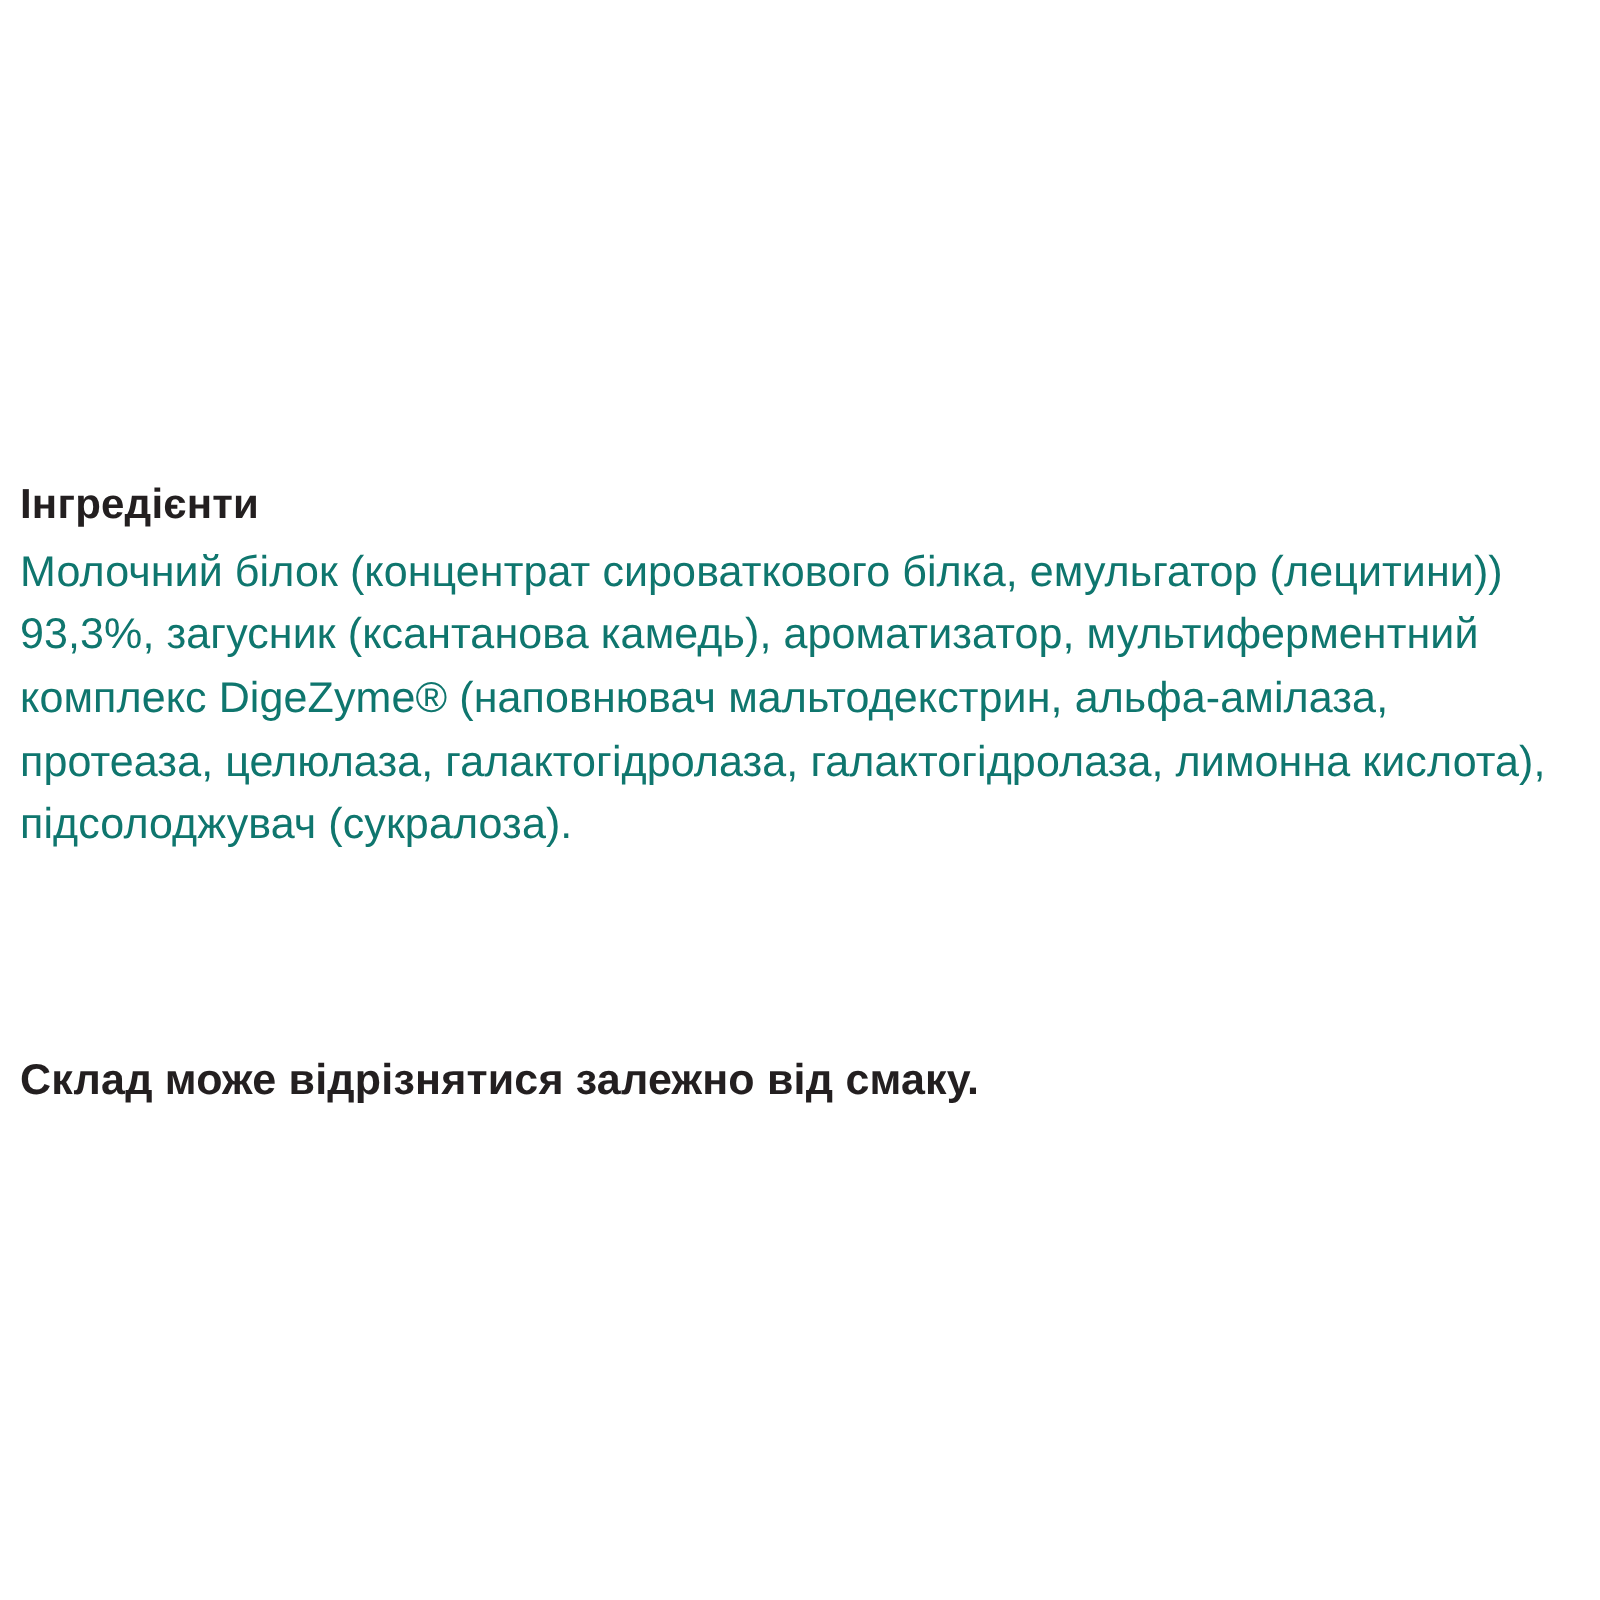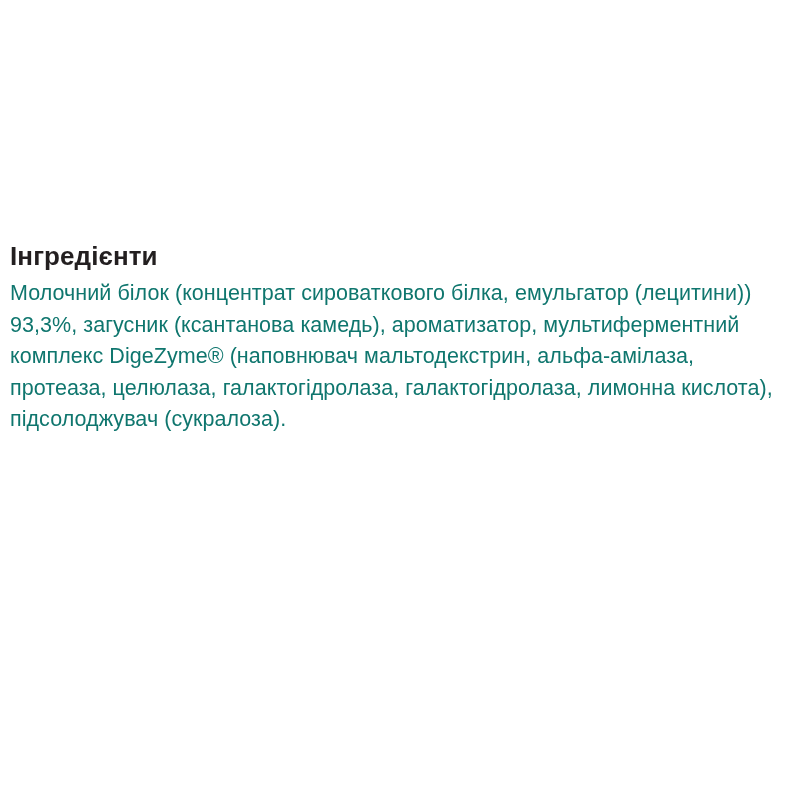--- a/index.html
+++ b/index.html
@@ -20,21 +20,21 @@
     height: 800px;
     box-sizing: border-box;
   }
   .content {
     position: absolute;
     left: 10px;
     top: 238px;
     width: 782px;
   }
   .section-heading {
-    font-size: 26px;
+    font-size: 21px;
     font-weight: bold;
     line-height: 1.42;
     letter-spacing: 0.1px;
     margin: 0 0 3px 0;
   }
   .ingredients-body {
     font-size: 21.5px;
     font-weight: normal;
     line-height: 1.47;
     letter-spacing: 0.05px;
@@ -56,14 +56,15 @@
 </head>
 <body>
 
 <div class="page">
 
   <div class="content">
     <h2 class="section-heading">Інгредієнти</h2>
     <p class="ingredients-body">Молочний білок (концентрат сироваткового білка, емульгатор (лецитини)) 93,3%, загусник (ксантанова камедь), ароматизатор, мультиферментний комплекс DigeZyme® (наповнювач мальтодекстрин, альфа-амілаза, протеаза, целюлаза, галактогідролаза, галактогідролаза, лимонна кислота), підсолоджувач (сукралоза).</p>
   </div>
 
+  <p class="note">Склад може відрізнятися залежно від смаку.</p>
 
 </div>
 
 </body></html>

